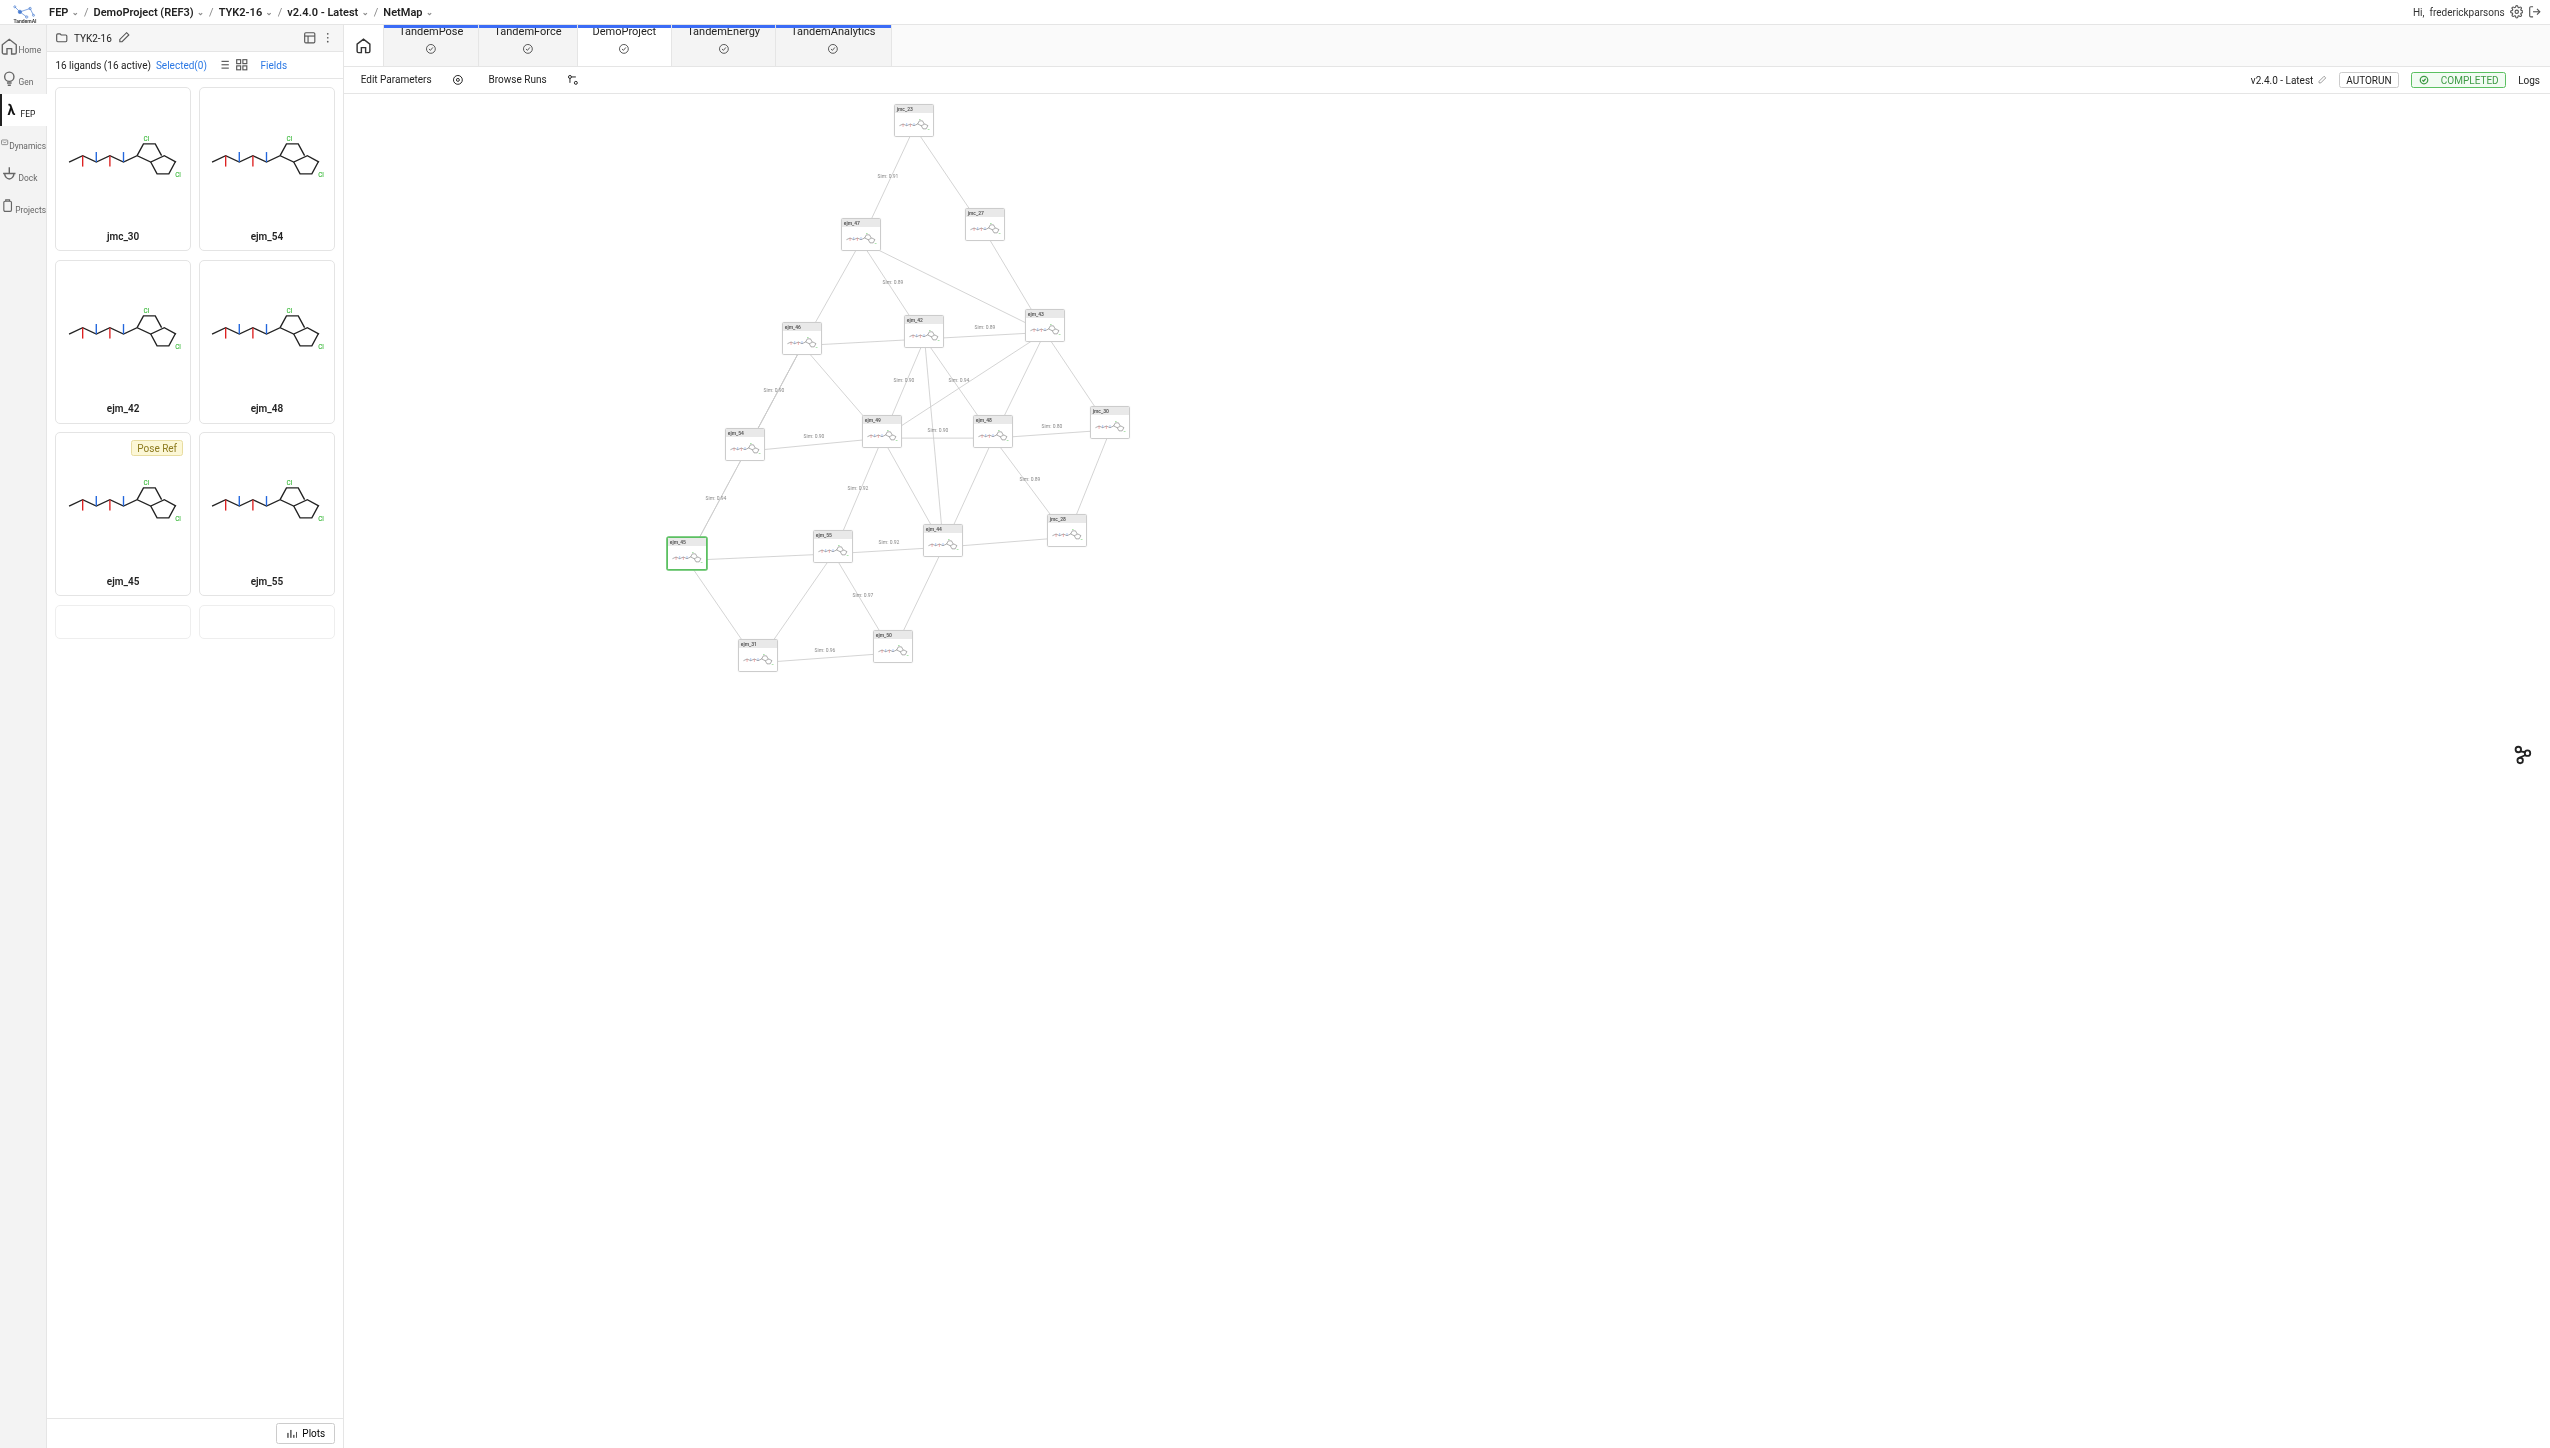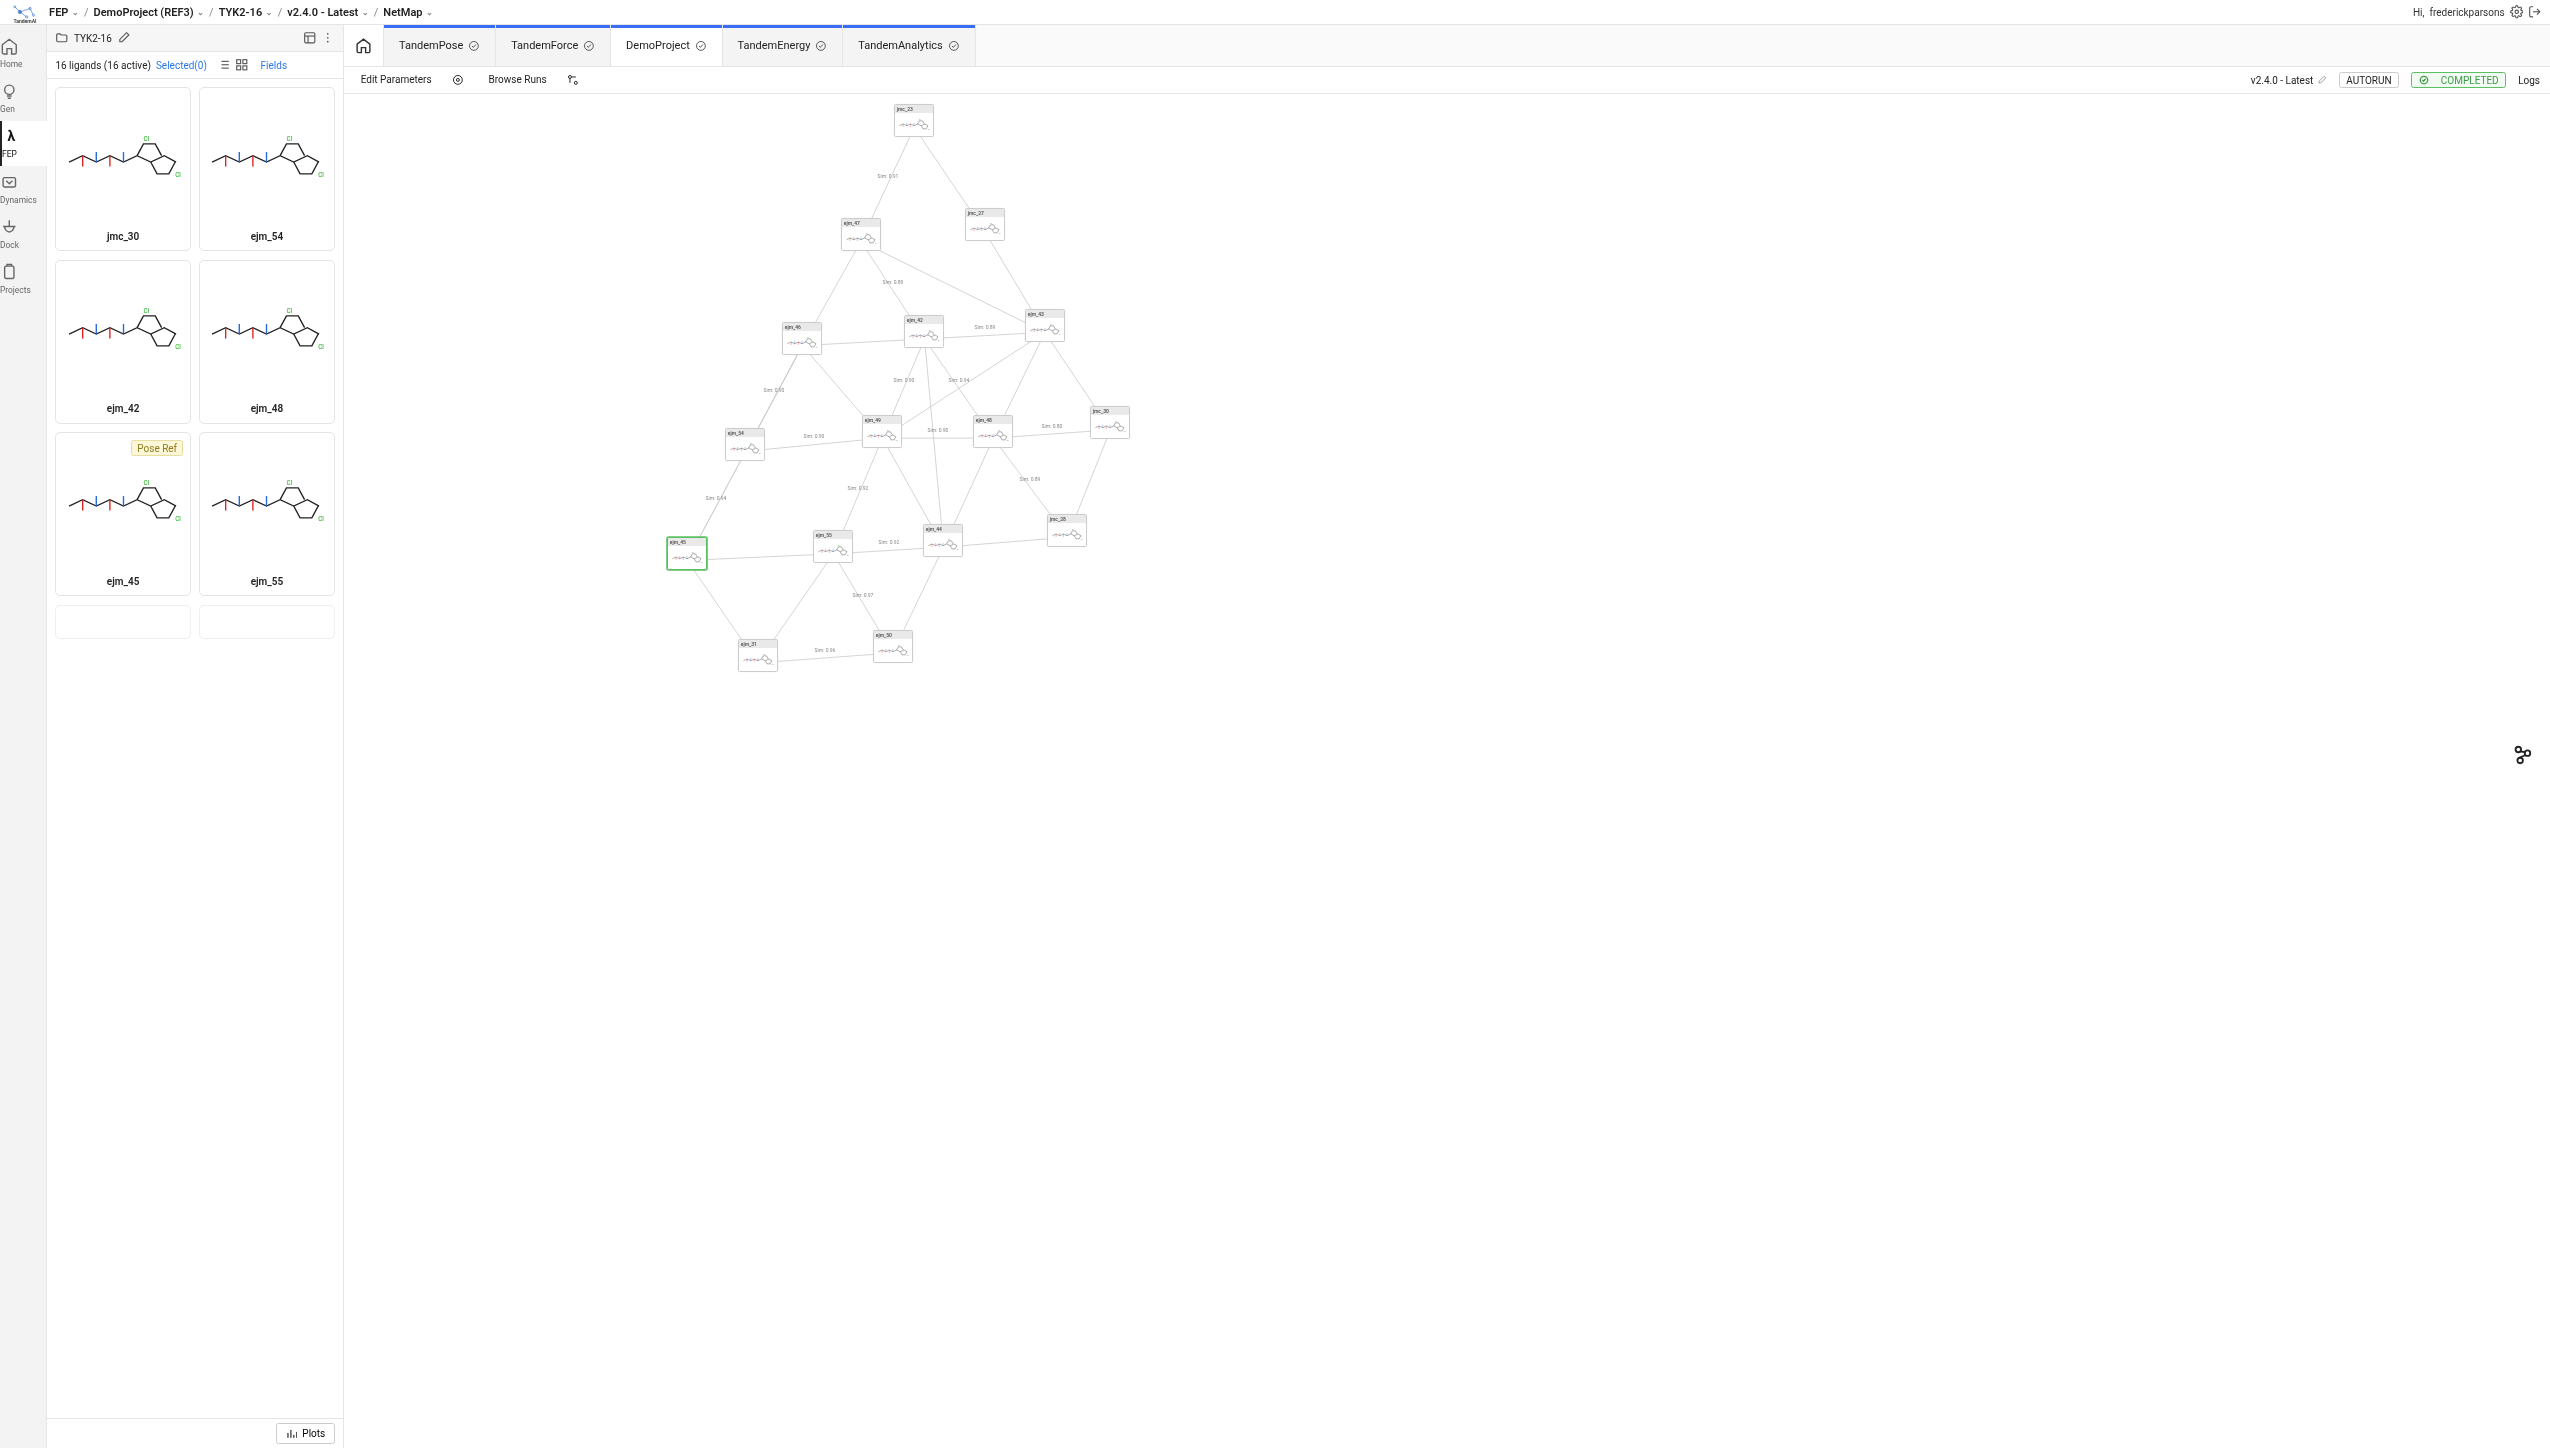--- a/index.html
+++ b/index.html
@@ -14,21 +14,21 @@
 .crumb-sep { color:#888; padding:0 1.7px; }
 .crumb .chev { color:#888; font-size:8.4px; }
 .user { display:flex; align-items:center; gap:5px; font-size:10px; color:#333; }
 .user .ic { width:13.5px; height:13.5px; color:#555; cursor:pointer; }
 
 
 .appbody { flex:1; display:flex; min-height:0; }
 
 
 .rail { width:47px; background:#f3f3f3; border-right:0.8px solid #e5e5e5; display:flex; flex-direction:column; align-items:center; padding-top:5px; font-size:8.4px; }
-.rail .ritem { width:100%; display:flex; flex-direction:column; align-items:flex-start; padding:6.7px 0; color:#666; cursor:pointer; }
+.rail .ritem { width:100%; display:flex; flex-direction:row; align-items:flex-end; padding:6.7px 0; color:#666; cursor:pointer; }
 .rail .ritem svg { width:18.6px; height:18.6px; }
 .rail .ritem span { margin-top:3.4px; }
 .rail .ritem.active { background:#fff; color:#111; border-left:2.5px solid #222; position:relative; }
 .rail .ritem.active::after { content:""; position:absolute; right:-0.8px; top:0; bottom:0; width:0.8px; background:#fff; }
 
 
 .ligpanel { width:297px; background:#fff; border-right:0.8px solid #e5e5e5; display:flex; flex-direction:column; }
 .toolbar { height:27px; display:flex; align-items:center; padding:0 8.4px; background:#f6f6f6; border-bottom:0.8px solid #e5e5e5; gap:5px; font-size:10px; }
 .toolbar .ic { color:#555; cursor:pointer; width:13.5px; height:13.5px; }
 .toolbar .spacer { flex:1; }
@@ -41,21 +41,21 @@
 .card .mol { flex:1; width:100%; display:flex; align-items:center; justify-content:center; }
 .card .lbl { padding:5px 0 8.4px; font-size:10px; font-weight:600; }
 .card .tag { position:absolute; top:6.7px; right:6.7px; background:#fcf7d6; color:#8d7b1f; font-size:10px; padding:1.7px 5px; border-radius:2.5px; border:0.8px solid #e8dca0; }
 .plotsbar { height:30px; display:flex; align-items:center; justify-content:flex-end; padding:0 8.4px; border-top:0.8px solid #e5e5e5; }
 .plotsbtn { display:flex; align-items:center; gap:5px; border:0.8px solid #ccc; background:#fff; padding:3.4px 8.4px; border-radius:2.5px; font-size:10px; cursor:pointer; }
 
 
 .mainpanel { flex:1; display:flex; flex-direction:column; min-width:0; }
 .tabsrow { height:42px; display:flex; align-items:stretch; border-bottom:0.8px solid #e5e5e5; background:#fafafa; }
 .homeTab { width:40px; display:flex; align-items:center; justify-content:center; border-right:0.8px solid #e5e5e5; cursor:pointer; background:#fff; }
-.tab { display:flex; align-items:center; gap:5px; padding:0 15px; border-right:0.8px solid #e5e5e5; cursor:pointer; font-size:11px; position:relative; background:#fff; }
+.tab { display:flex; align-items:center; gap:5px; padding:0 15px; border-right:0.8px solid #e5e5e5; cursor:pointer; font-size:11px; position:relative; background:#fff;flex-direction:column; }
 .tab .stripe { position:absolute; top:0; left:0; right:0; height:2.5px; background:#3b6cf6; }
 .tab.active { background:#fff; }
 .tab:not(.active) { background:#f4f4f4; }
 .tab .ok { width:11.8px; height:11.8px; color:#555; }
 
 .subbar { height:27px; display:flex; align-items:center; padding:0 10px; border-bottom:0.8px solid #e5e5e5; gap:11.8px; font-size:10px; }
 .subbar .btn { display:flex; align-items:center; gap:20px; cursor:pointer; padding:2.5px 6.7px; border-radius:2.5px; }
 .subbar .spacer { flex:1; }
 .version { display:flex; align-items:center; gap:3.4px; }
 .autorun { border:0.8px solid #ccc; padding:1.7px 6.7px; border-radius:2.5px; cursor:pointer; }

